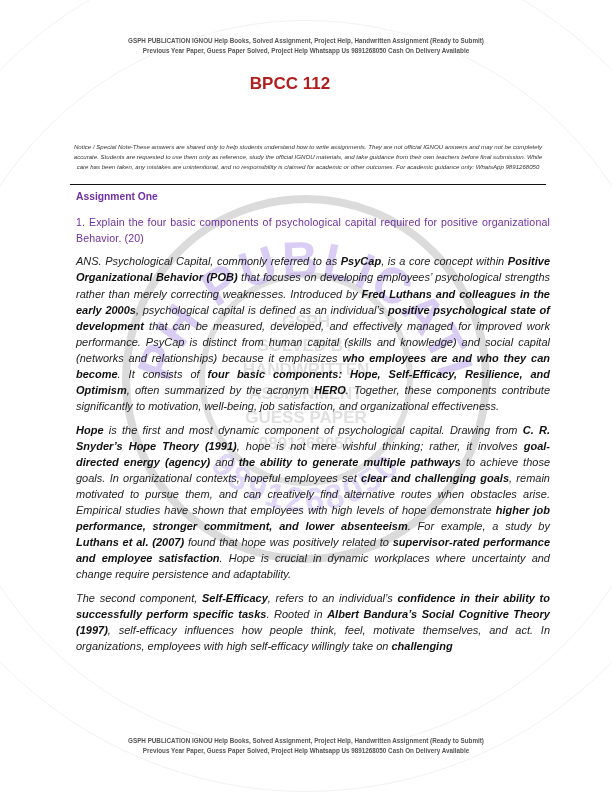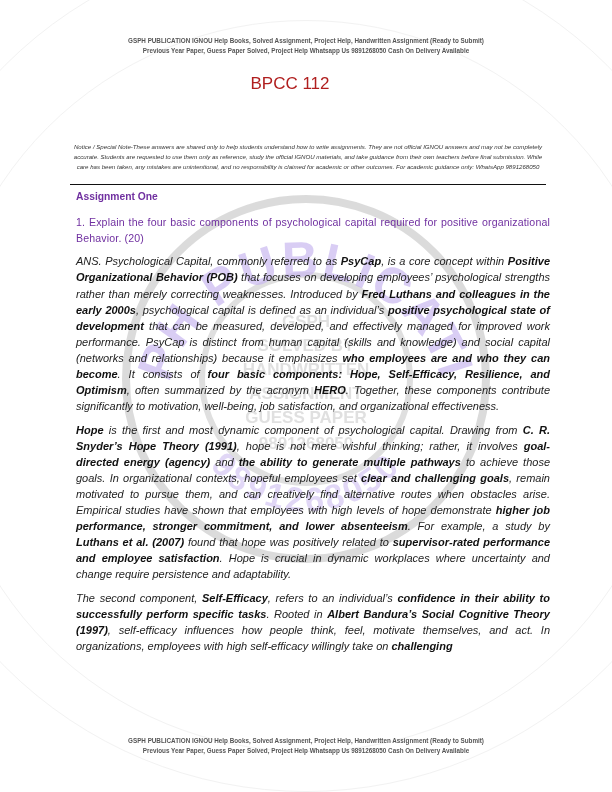--- a/index.html
+++ b/index.html
@@ -27,21 +27,21 @@
     .header, .footer {
       position: absolute; left: 0; width: 612px; text-align: center;
       font-size: 6.3px; line-height: 9.5px; color: #555; font-weight: bold;
       z-index: 2;
     }
     .header { top: 36px; }
     .footer { top: 736px; }
 
     .title {
       position: absolute; left: 0; width: 580px; text-align: center;
-      color: #b01e1e; font-weight: normal; z-index: 2;
+      color: #b01e1e; font-weight: bold; z-index: 2;
     }
     .title.code { top: 74px; font-size: 17px; }
     .title.name { top: 107px; font-size: 17.5px; letter-spacing: 0.1px; }
 
     .notice {
       position: absolute; left: 70px; width: 476px; top: 142px;
       text-align: center; font-style: italic; font-size: 6.1px; line-height: 9.8px;
       color: #333; z-index: 2;
     }
     .separator {

